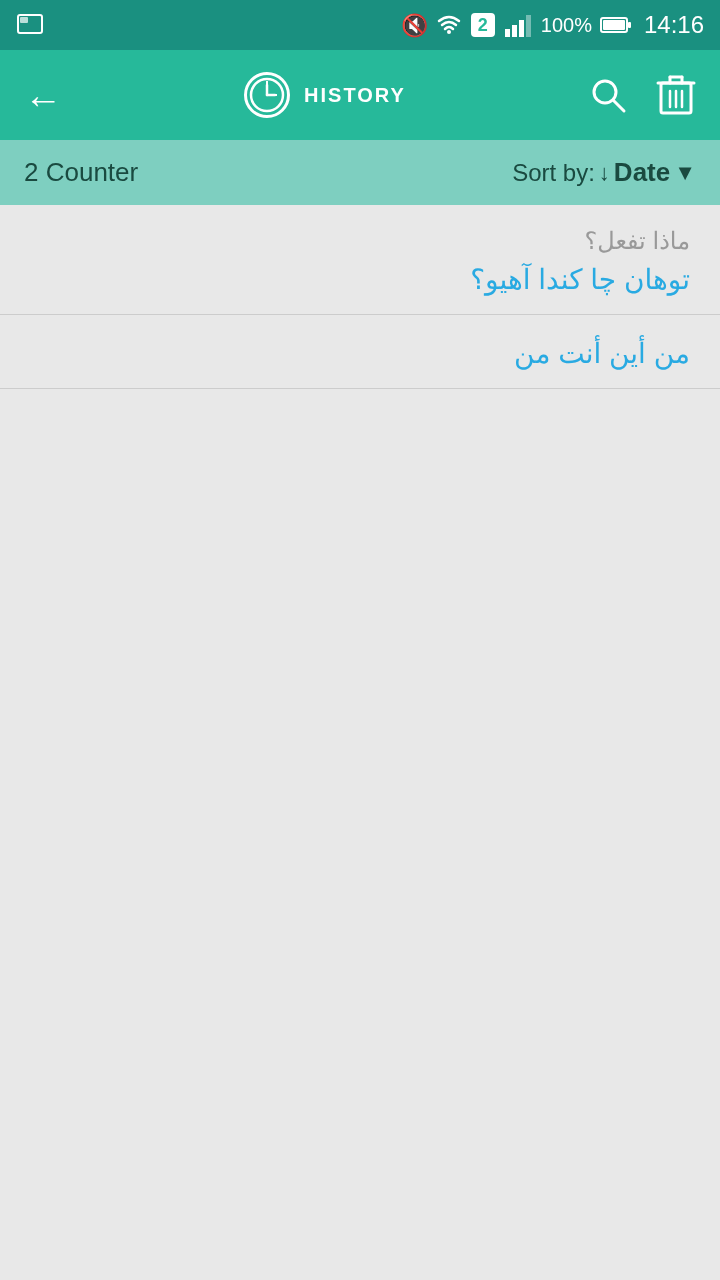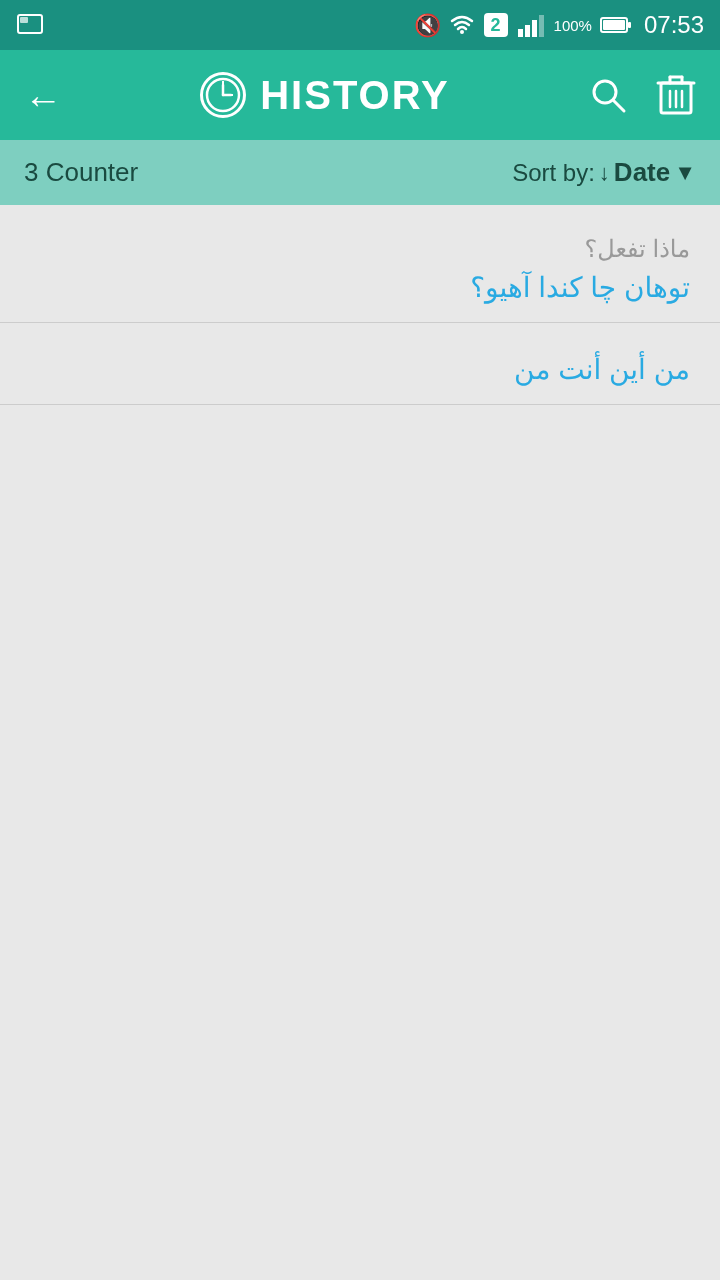--- a/index.html
+++ b/index.html
@@ -136,21 +136,21 @@
     
     .content {
       width: 720px;
       background: #e8e8e8;
       padding: 0;
     }
 
     
     .history-item {
       background: #e8e8e8;
-      padding: 30px 30px 18px 30px;
+      padding: 22px 30px 18px 30px;
       border-bottom: 1px solid #ccc;
       text-align: right;
       direction: rtl;
     }
     .history-item-question {
       font-size: 24px;
       color: #999;
       margin-bottom: 8px;
       direction: rtl;
       text-align: right;
@@ -187,43 +187,43 @@
 
     <div style="background:white;color:#26b99a;border-radius:4px;width:24px;height:24px;display:flex;align-items:center;justify-content:center;font-size:18px;font-weight:bold;">2</div>
 
     <svg width="30" height="28" viewBox="0 0 30 28">
       <rect x="2" y="18" width="5" height="8" fill="white"></rect>
       <rect x="9" y="14" width="5" height="12" fill="white"></rect>
       <rect x="16" y="9" width="5" height="17" fill="white"></rect>
       <rect x="23" y="4" width="5" height="22" fill="white" opacity="0.4"></rect>
     </svg>
 
-    <span style="font-size:15px;color:white;">100%</span>
+    <span style="font-size:20px;color:white;">100%</span>
     <svg width="32" height="20" viewBox="0 0 32 20">
       <rect x="1" y="3" width="26" height="14" rx="2" stroke="white" stroke-width="2" fill="none"></rect>
       <rect x="3" y="5" width="22" height="10" rx="1" fill="white"></rect>
       <rect x="28" y="7" width="3" height="6" rx="1" fill="white"></rect>
     </svg>
 
-    <span style="font-size:24px;font-weight:500;color:white;margin-left:4px;">07:53</span>
+    <span style="font-size:24px;font-weight:500;color:white;margin-left:4px;">14:16</span>
   </div>
 </div>
 
 <div class="toolbar">
   <span class="back-arrow">←</span>
   <div class="toolbar-title">
 
     <div class="clock-icon">
       <svg width="36" height="36" viewBox="0 0 36 36" fill="none">
         <circle cx="18" cy="18" r="16" stroke="white" stroke-width="2.5"></circle>
         <line x1="18" y1="8" x2="18" y2="18" stroke="white" stroke-width="2.5" stroke-linecap="round"></line>
         <line x1="18" y1="18" x2="26" y2="18" stroke="white" stroke-width="2.5" stroke-linecap="round"></line>
       </svg>
     </div>
-    <span style="color:white;font-size:40px;font-weight:bold;letter-spacing:2px;">HISTORY</span>
+    <span style="color:white;font-size:20px;font-weight:bold;letter-spacing:2px;">HISTORY</span>
   </div>
   <div class="toolbar-icons">
 
     <svg width="40" height="40" viewBox="0 0 40 40" fill="none" style="cursor:pointer">
       <circle cx="17" cy="17" r="11" stroke="white" stroke-width="3"></circle>
       <line x1="25" y1="25" x2="36" y2="36" stroke="white" stroke-width="3" stroke-linecap="round"></line>
     </svg>
 
     <svg width="40" height="44" viewBox="0 0 40 44" fill="none" style="cursor:pointer">
       <rect x="5" y="10" width="30" height="30" rx="2" stroke="white" stroke-width="3" fill="none"></rect>
@@ -232,21 +232,21 @@
       <line x1="26" y1="10" x2="26" y2="4" stroke="white" stroke-width="3" stroke-linecap="round"></line>
       <line x1="14" y1="4" x2="26" y2="4" stroke="white" stroke-width="3" stroke-linecap="round"></line>
       <line x1="14" y1="18" x2="14" y2="34" stroke="white" stroke-width="2.5" stroke-linecap="round"></line>
       <line x1="20" y1="18" x2="20" y2="34" stroke="white" stroke-width="2.5" stroke-linecap="round"></line>
       <line x1="26" y1="18" x2="26" y2="34" stroke="white" stroke-width="2.5" stroke-linecap="round"></line>
     </svg>
   </div>
 </div>
 
 <div class="sort-bar">
-  <span class="counter-label">3 Counter</span>
+  <span class="counter-label">2 Counter</span>
   <div class="sort-controls">
     <span class="sort-label">Sort by:</span>
     <span class="sort-arrow">↓</span>
     <span class="sort-date">Date</span>
     <span class="dropdown-arrow">▼</span>
   </div>
 </div>
 
 <div class="content">
   <div class="history-item">

